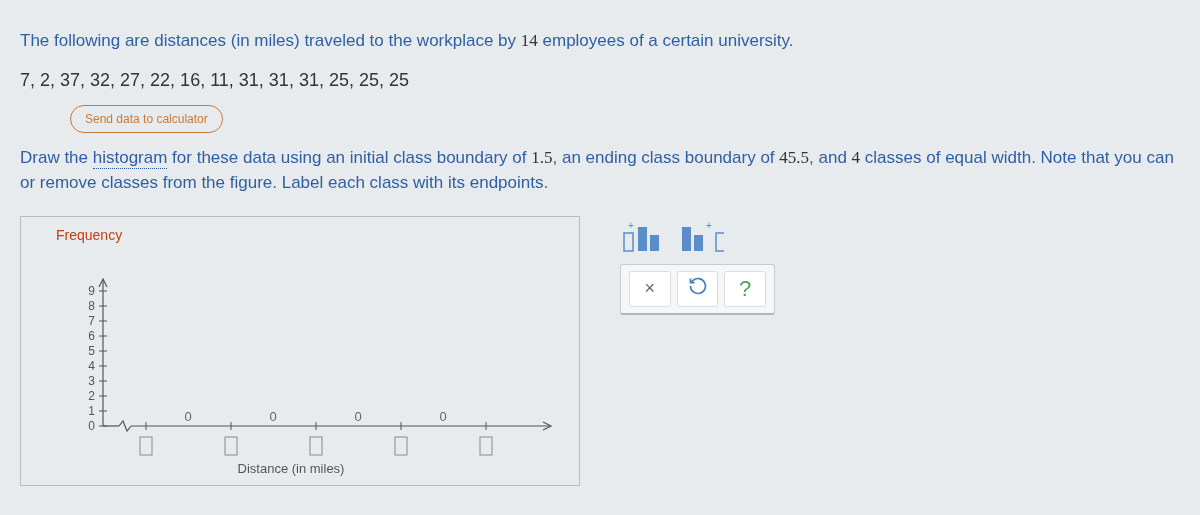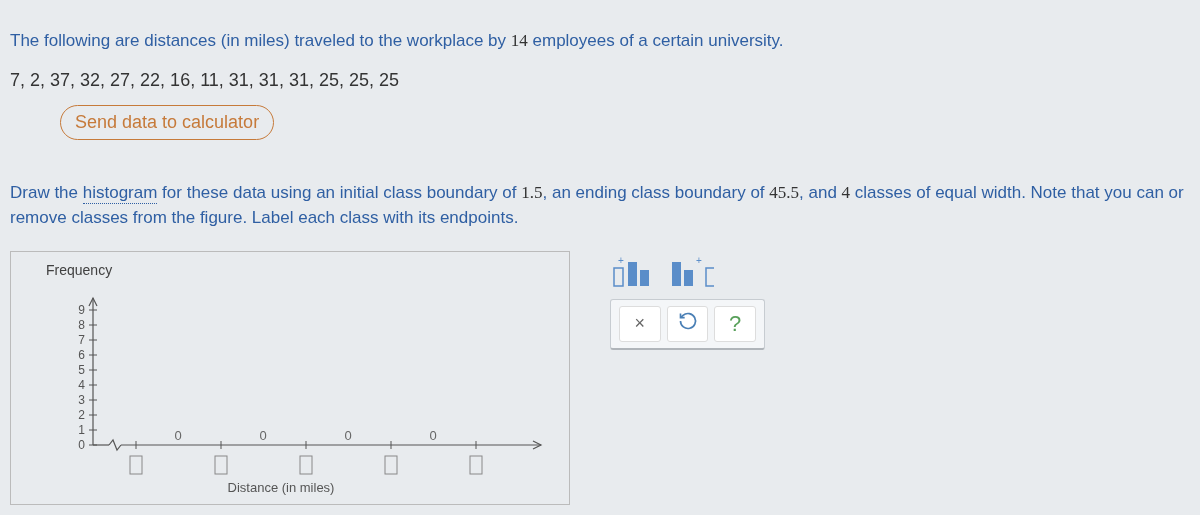--- a/index.html
+++ b/index.html
@@ -10,44 +10,44 @@
     body {
       font-family: Arial, Helvetica, sans-serif;
       background: #e8ebee;
       width: 1200px;
       height: 515px;
       padding: 0;
       color: #333;
       position: relative;
     }
     .container {
-      padding: 28px 10px 10px 10px;
+      padding: 28px 10px 10px 20px;
     }
     .intro-text {
       font-size: 17px;
       color: #2f5fa3;
       margin-bottom: 16px;
       line-height: 1.5;
     }
     .data-list {
       font-size: 18px;
       color: #333;
       margin-bottom: 14px;
     }
     .send-btn {
       display: inline-block;
       margin-left: 50px;
       border: 1.5px solid #c67a3a;
       border-radius: 18px;
       padding: 6px 14px;
-      font-size: 18px;
+      font-size: 12px;
       color: #c67a3a;
       background: transparent;
       cursor: pointer;
-      margin-bottom: 40px;
+      margin-bottom: 12px;
     }
     .instruction {
       font-size: 17px;
       color: #2f5fa3;
       margin-bottom: 20px;
       line-height: 1.5;
     }
     .underline {
       border-bottom: 1px dotted #2f5fa3;
       padding-bottom: 1px;
@@ -63,22 +63,22 @@
     }
     .chart-wrap {
       border: 1px solid #bbb;
       padding: 10px 10px 4px 10px;
       background: #e8ebee;
       position: relative;
       width: 560px;
     }
     .freq-label {
       font-size: 14px;
-      color: #404040;
-      margin-bottom: 2px;
+      color: #c2410c;
+      margin-bottom: 18px;
       position: relative;
       left: 25px;
     }
     svg.chart {
       display: block;
     }
     .toolbox {
       width: 155px;
       margin-top: 4px;
     }

